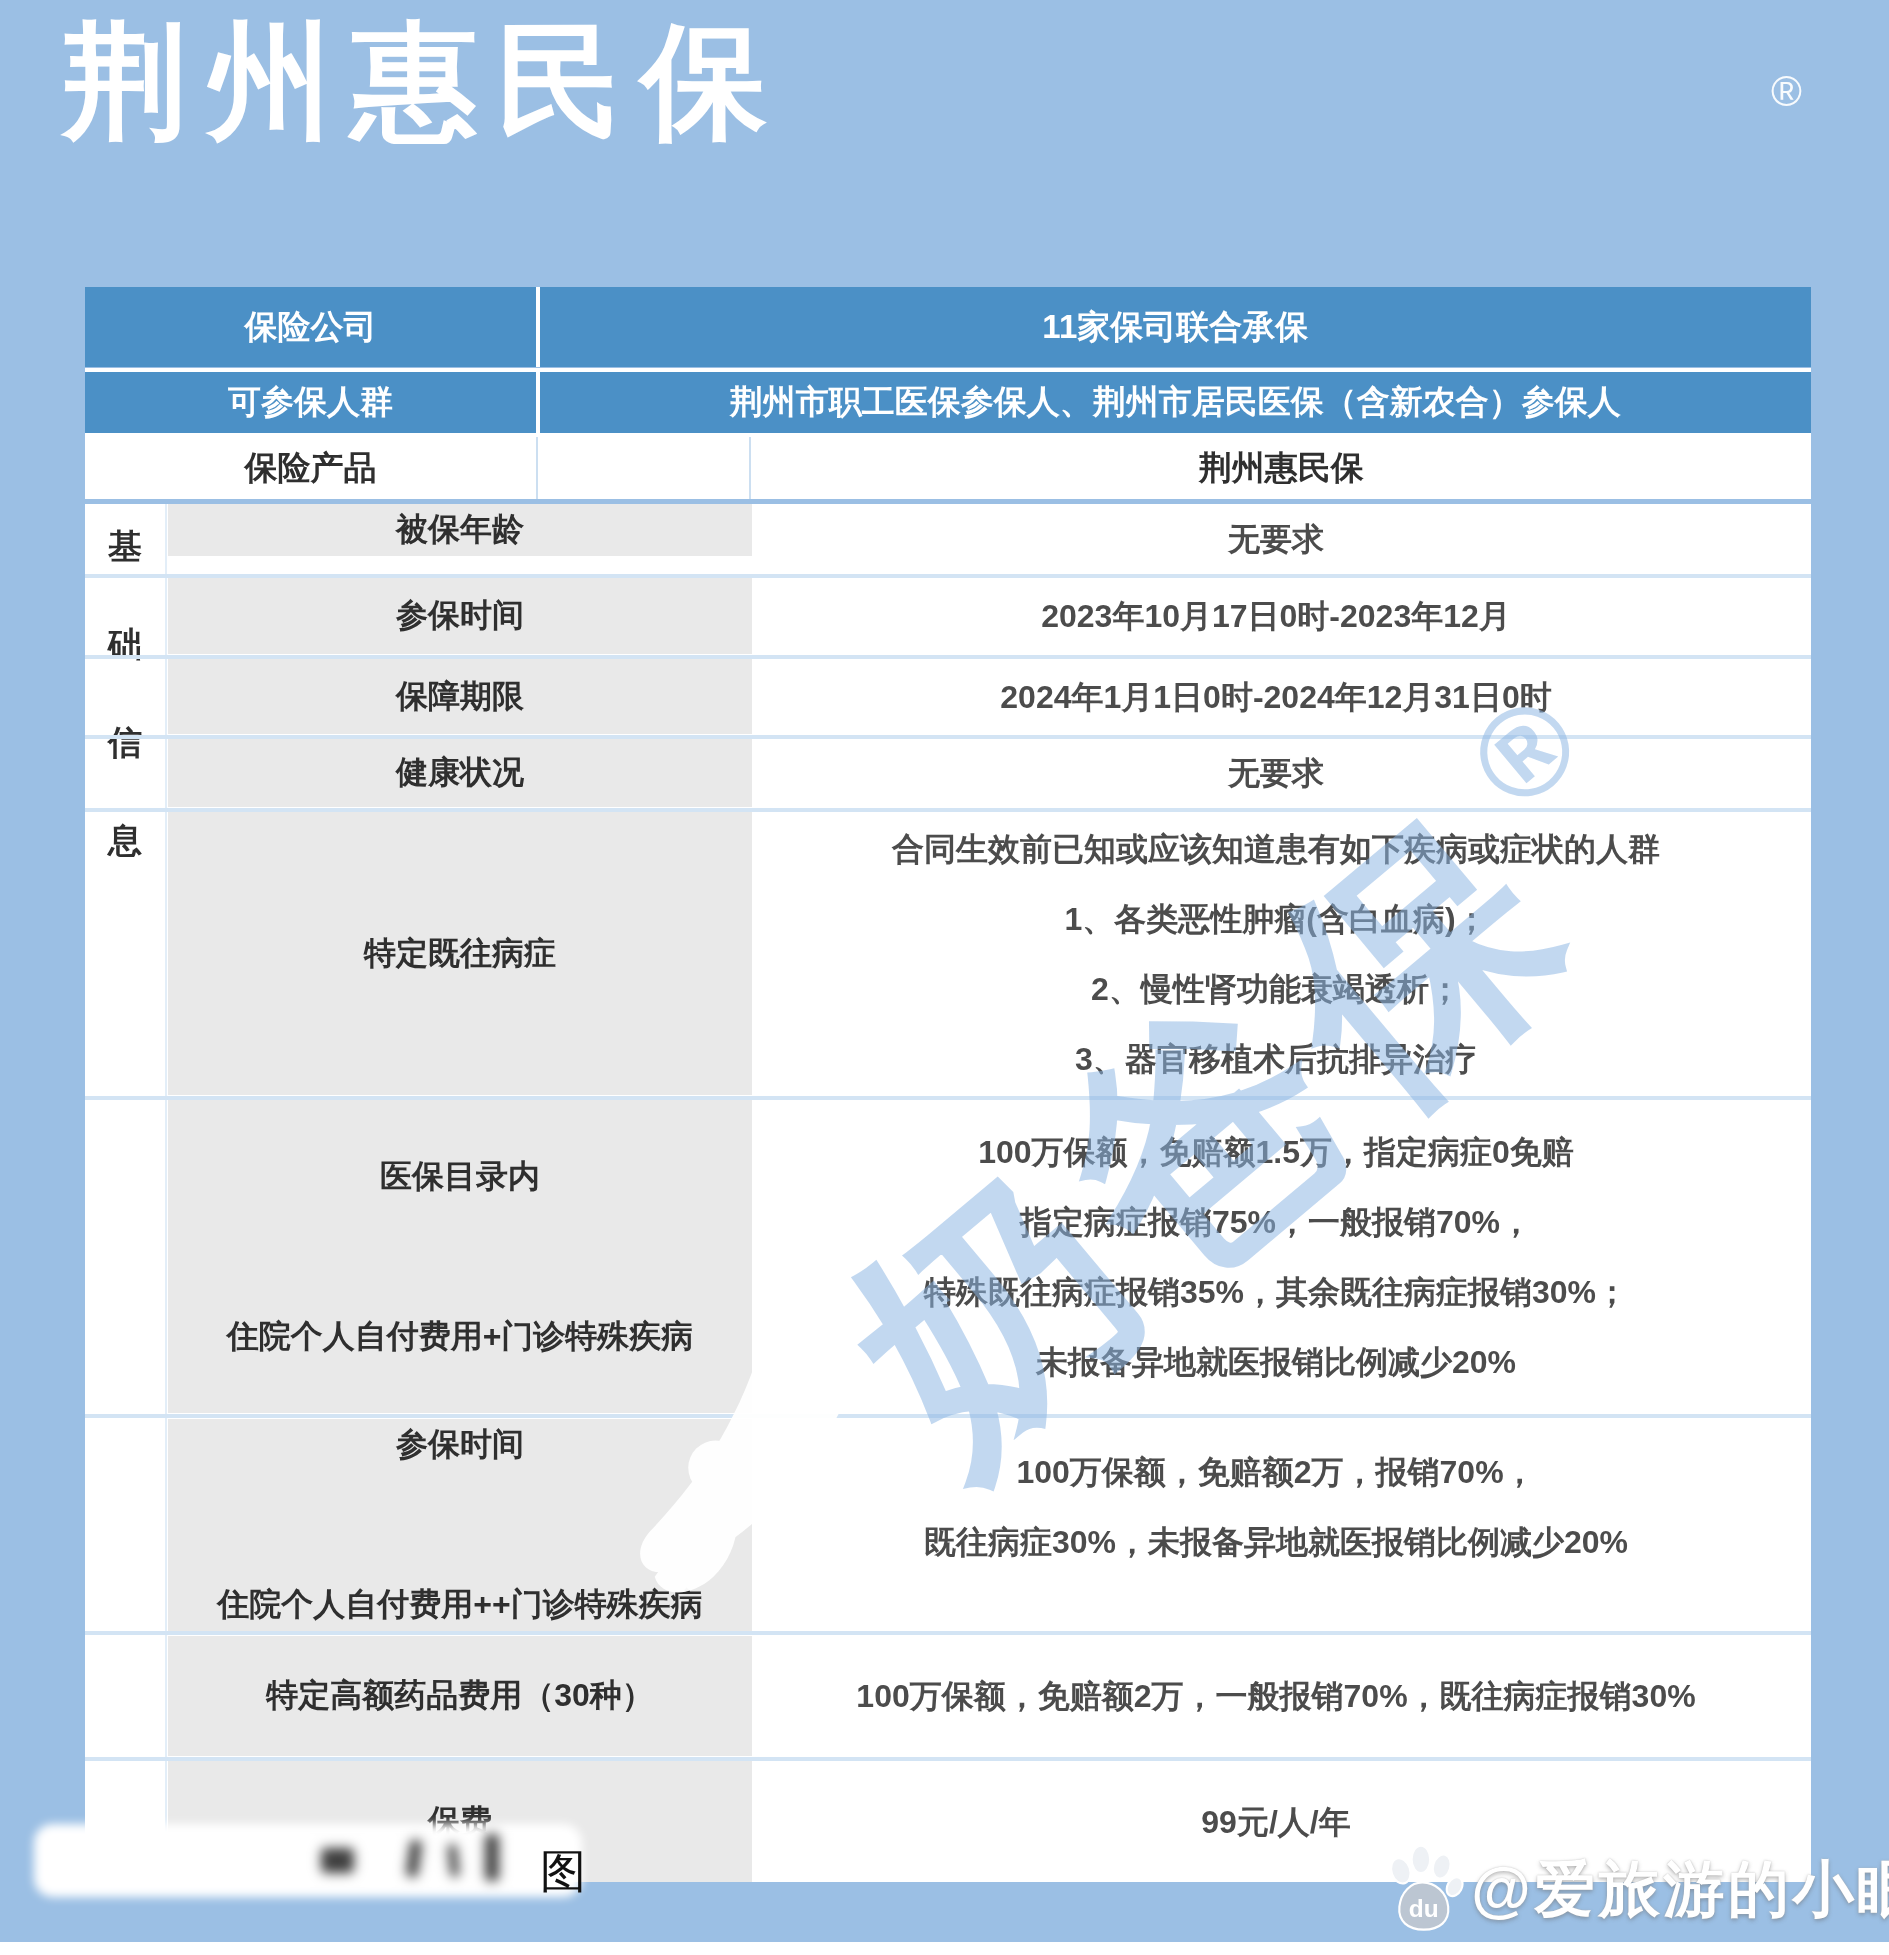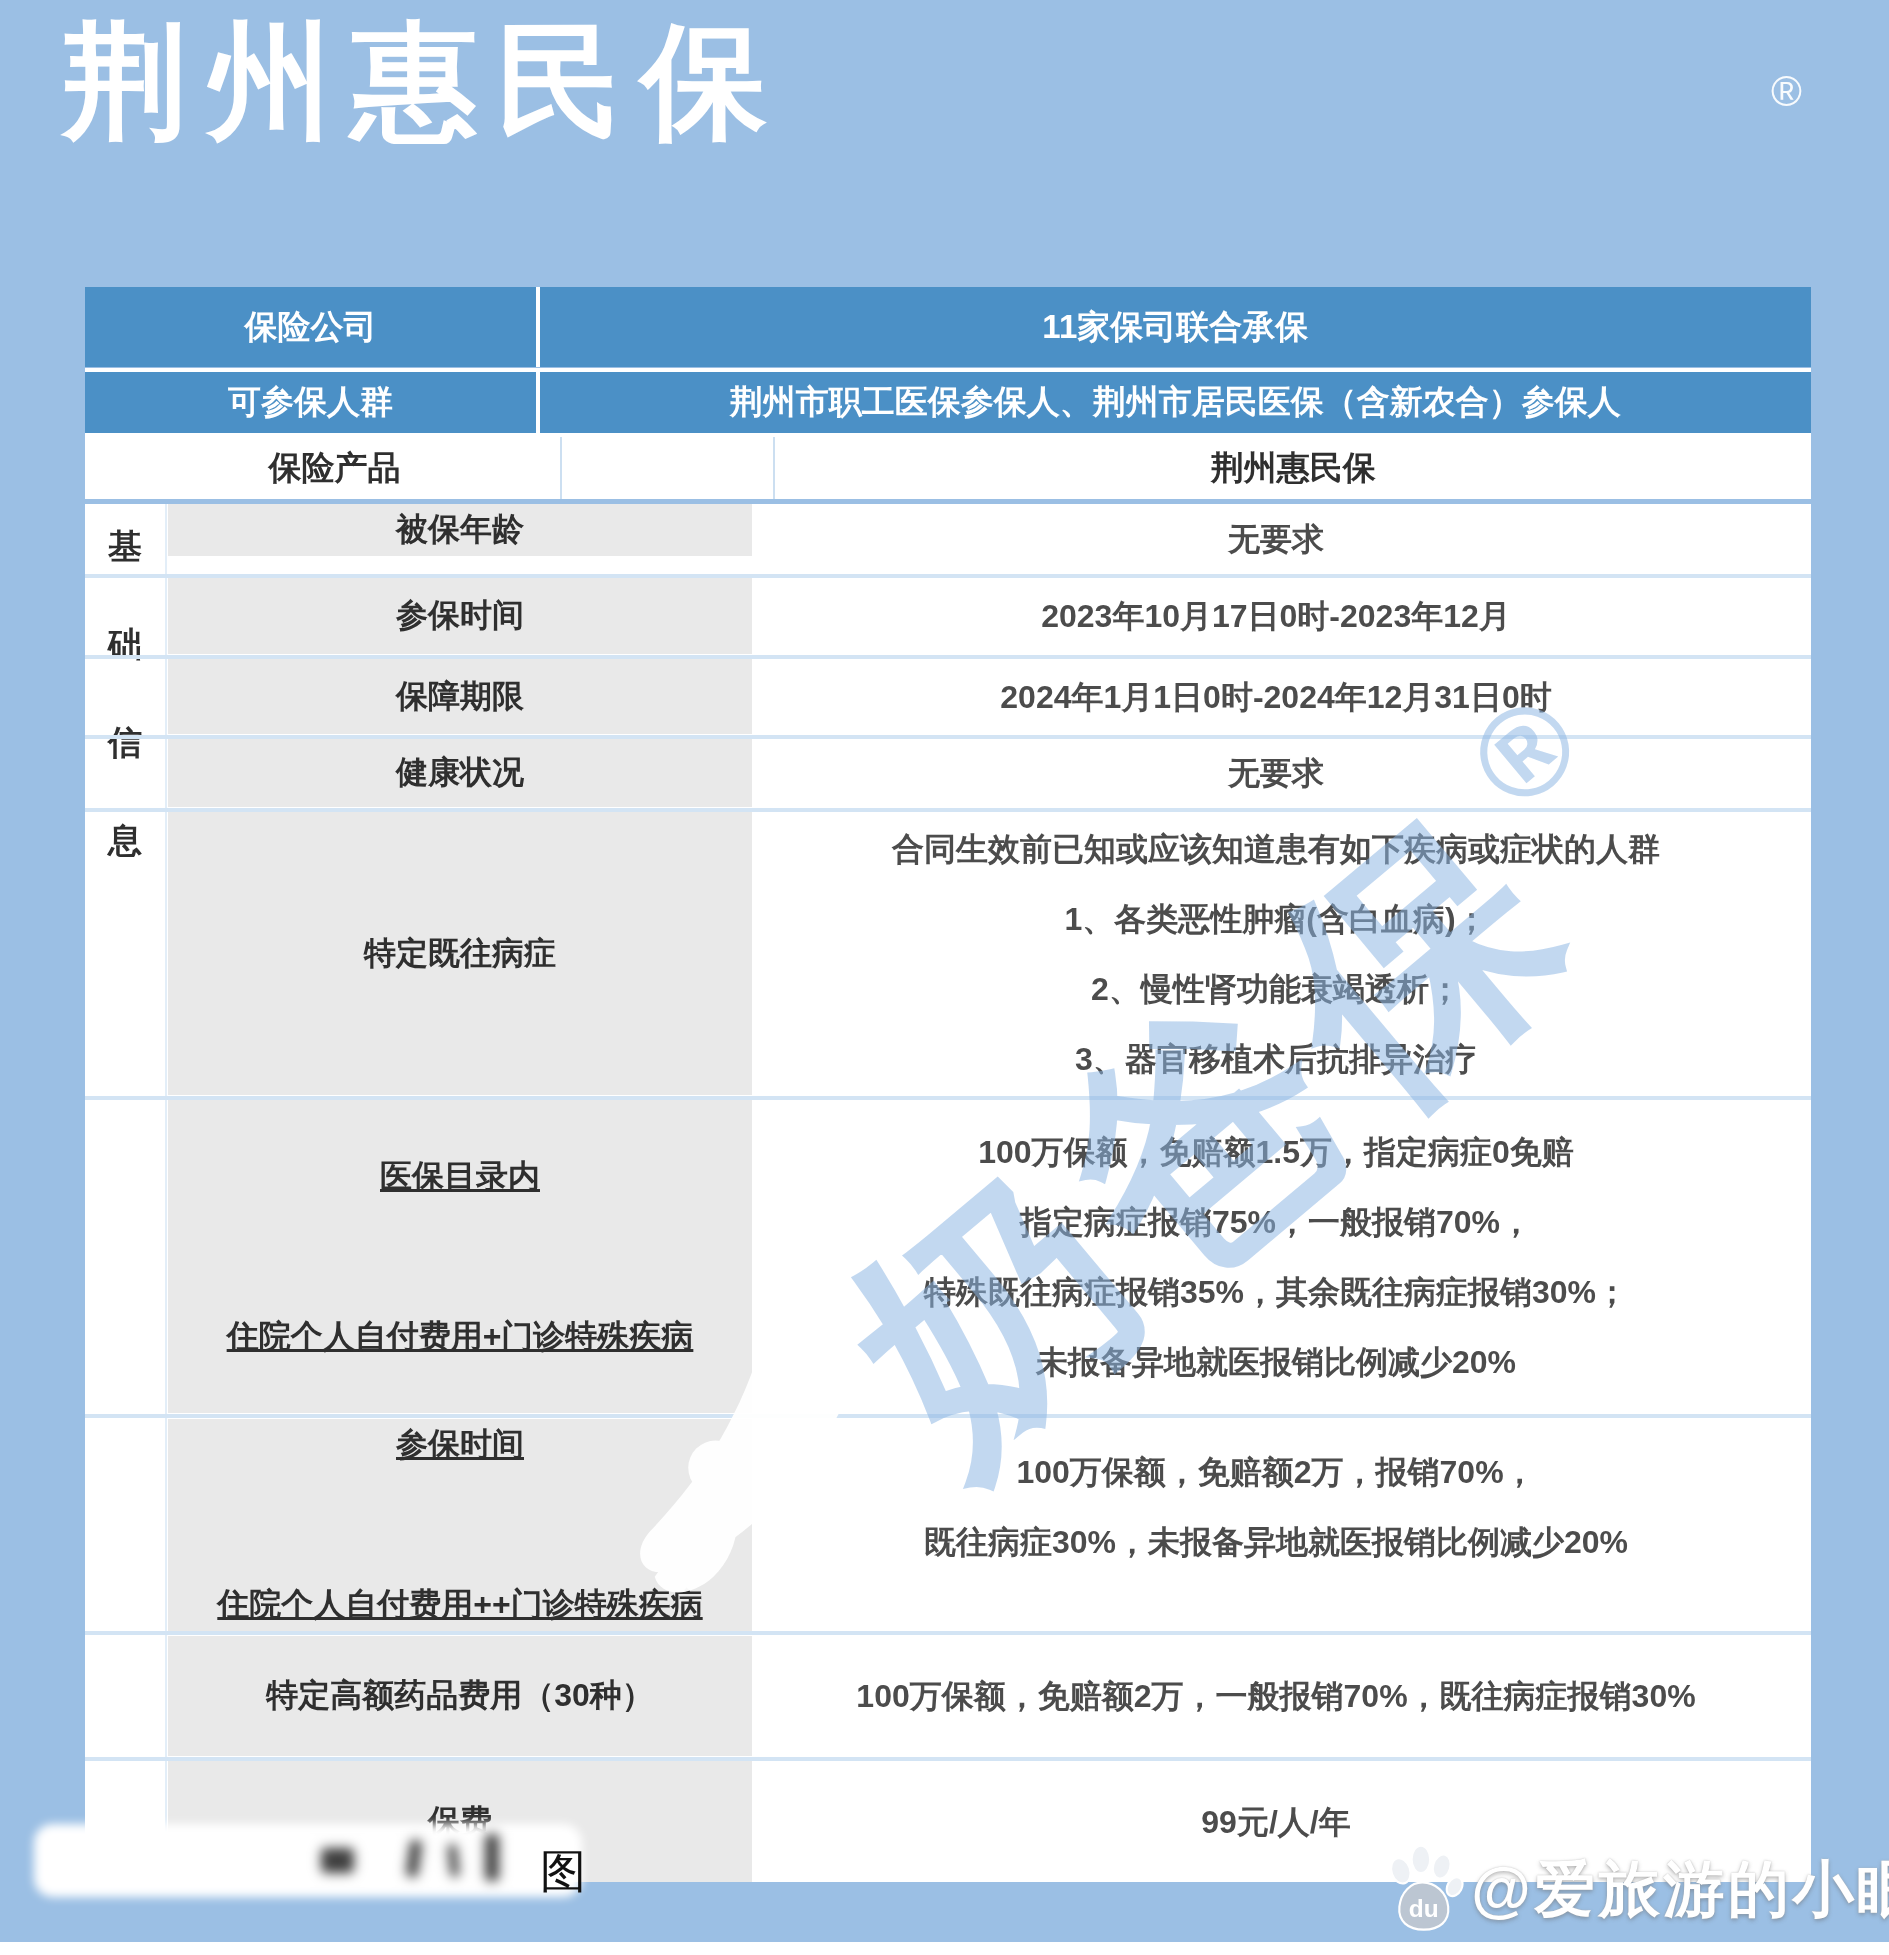--- a/index.html
+++ b/index.html
@@ -26,36 +26,36 @@
     color:#fff;font-size:33px;font-weight:700;}
   .hsep{width:3.6px;background:#ffffff;}
   .hvalue{flex:1;display:flex;align-items:center;justify-content:center;
     color:#fff;font-size:33px;font-weight:700;text-align:center;}
   .wgap{position:absolute;left:85px;width:1726px;background:#ffffff;}
   .wgap1{top:368px;height:3.6px;}
   .wgap2{top:433px;height:4.3px;}
   
   .prow{position:absolute;left:85px;top:437px;width:1726px;height:62px;background:#ffffff;display:flex;}
   .plabel{width:451px;display:flex;align-items:center;justify-content:center;
-    color:#2f2f2f;font-size:33px;font-weight:700;margin-left:24px;}
+    color:#2f2f2f;font-size:33px;font-weight:700;}
   .psep{width:2.2px;background:#ccdff1;}
   .pmid{width:211px;}
   .pvalue{flex:1;display:flex;align-items:center;justify-content:center;
     color:#2f2f2f;font-size:33px;font-weight:700;}
   
   .tbody{position:absolute;left:85px;top:504px;width:1726px;height:1378px;background:#ffffff;}
   .vstrip{position:absolute;left:0;top:20px;width:80px;
     display:flex;flex-direction:column;align-items:center;gap:52px;
     font-size:34px;font-weight:700;color:#2f2f2f;}
   .vseam{position:absolute;left:80px;top:0;width:2.2px;height:100%;background:#e3eef8;}
   .gcell{position:absolute;left:83px;width:584px;background:#e9e9e9;
     display:flex;align-items:center;justify-content:center;text-align:center;
     color:#2f2f2f;font-size:32px;font-weight:700;}
   .glines{display:flex;flex-direction:column;align-items:center;}
-  .glines.two{gap:116px;text-decoration:underline;}
+  .glines.two{gap:116px;}
   .vcell{position:absolute;left:661px;width:1060px;
     display:flex;flex-direction:column;align-items:center;justify-content:center;text-align:center;
     color:#4c4c4c;font-size:32px;font-weight:700;}
   .vline{line-height:70px;white-space:nowrap;}
   .vdiv{position:absolute;left:0;width:1726px;height:3.6px;background:#d3e4f4;}
   
   .wm-text{
     position:absolute;left:836px;top:1200px;height:259px;line-height:259px;
     transform:rotate(-40deg);transform-origin:0 50%;
     font-size:259px;font-weight:700;letter-spacing:17px;white-space:nowrap;

